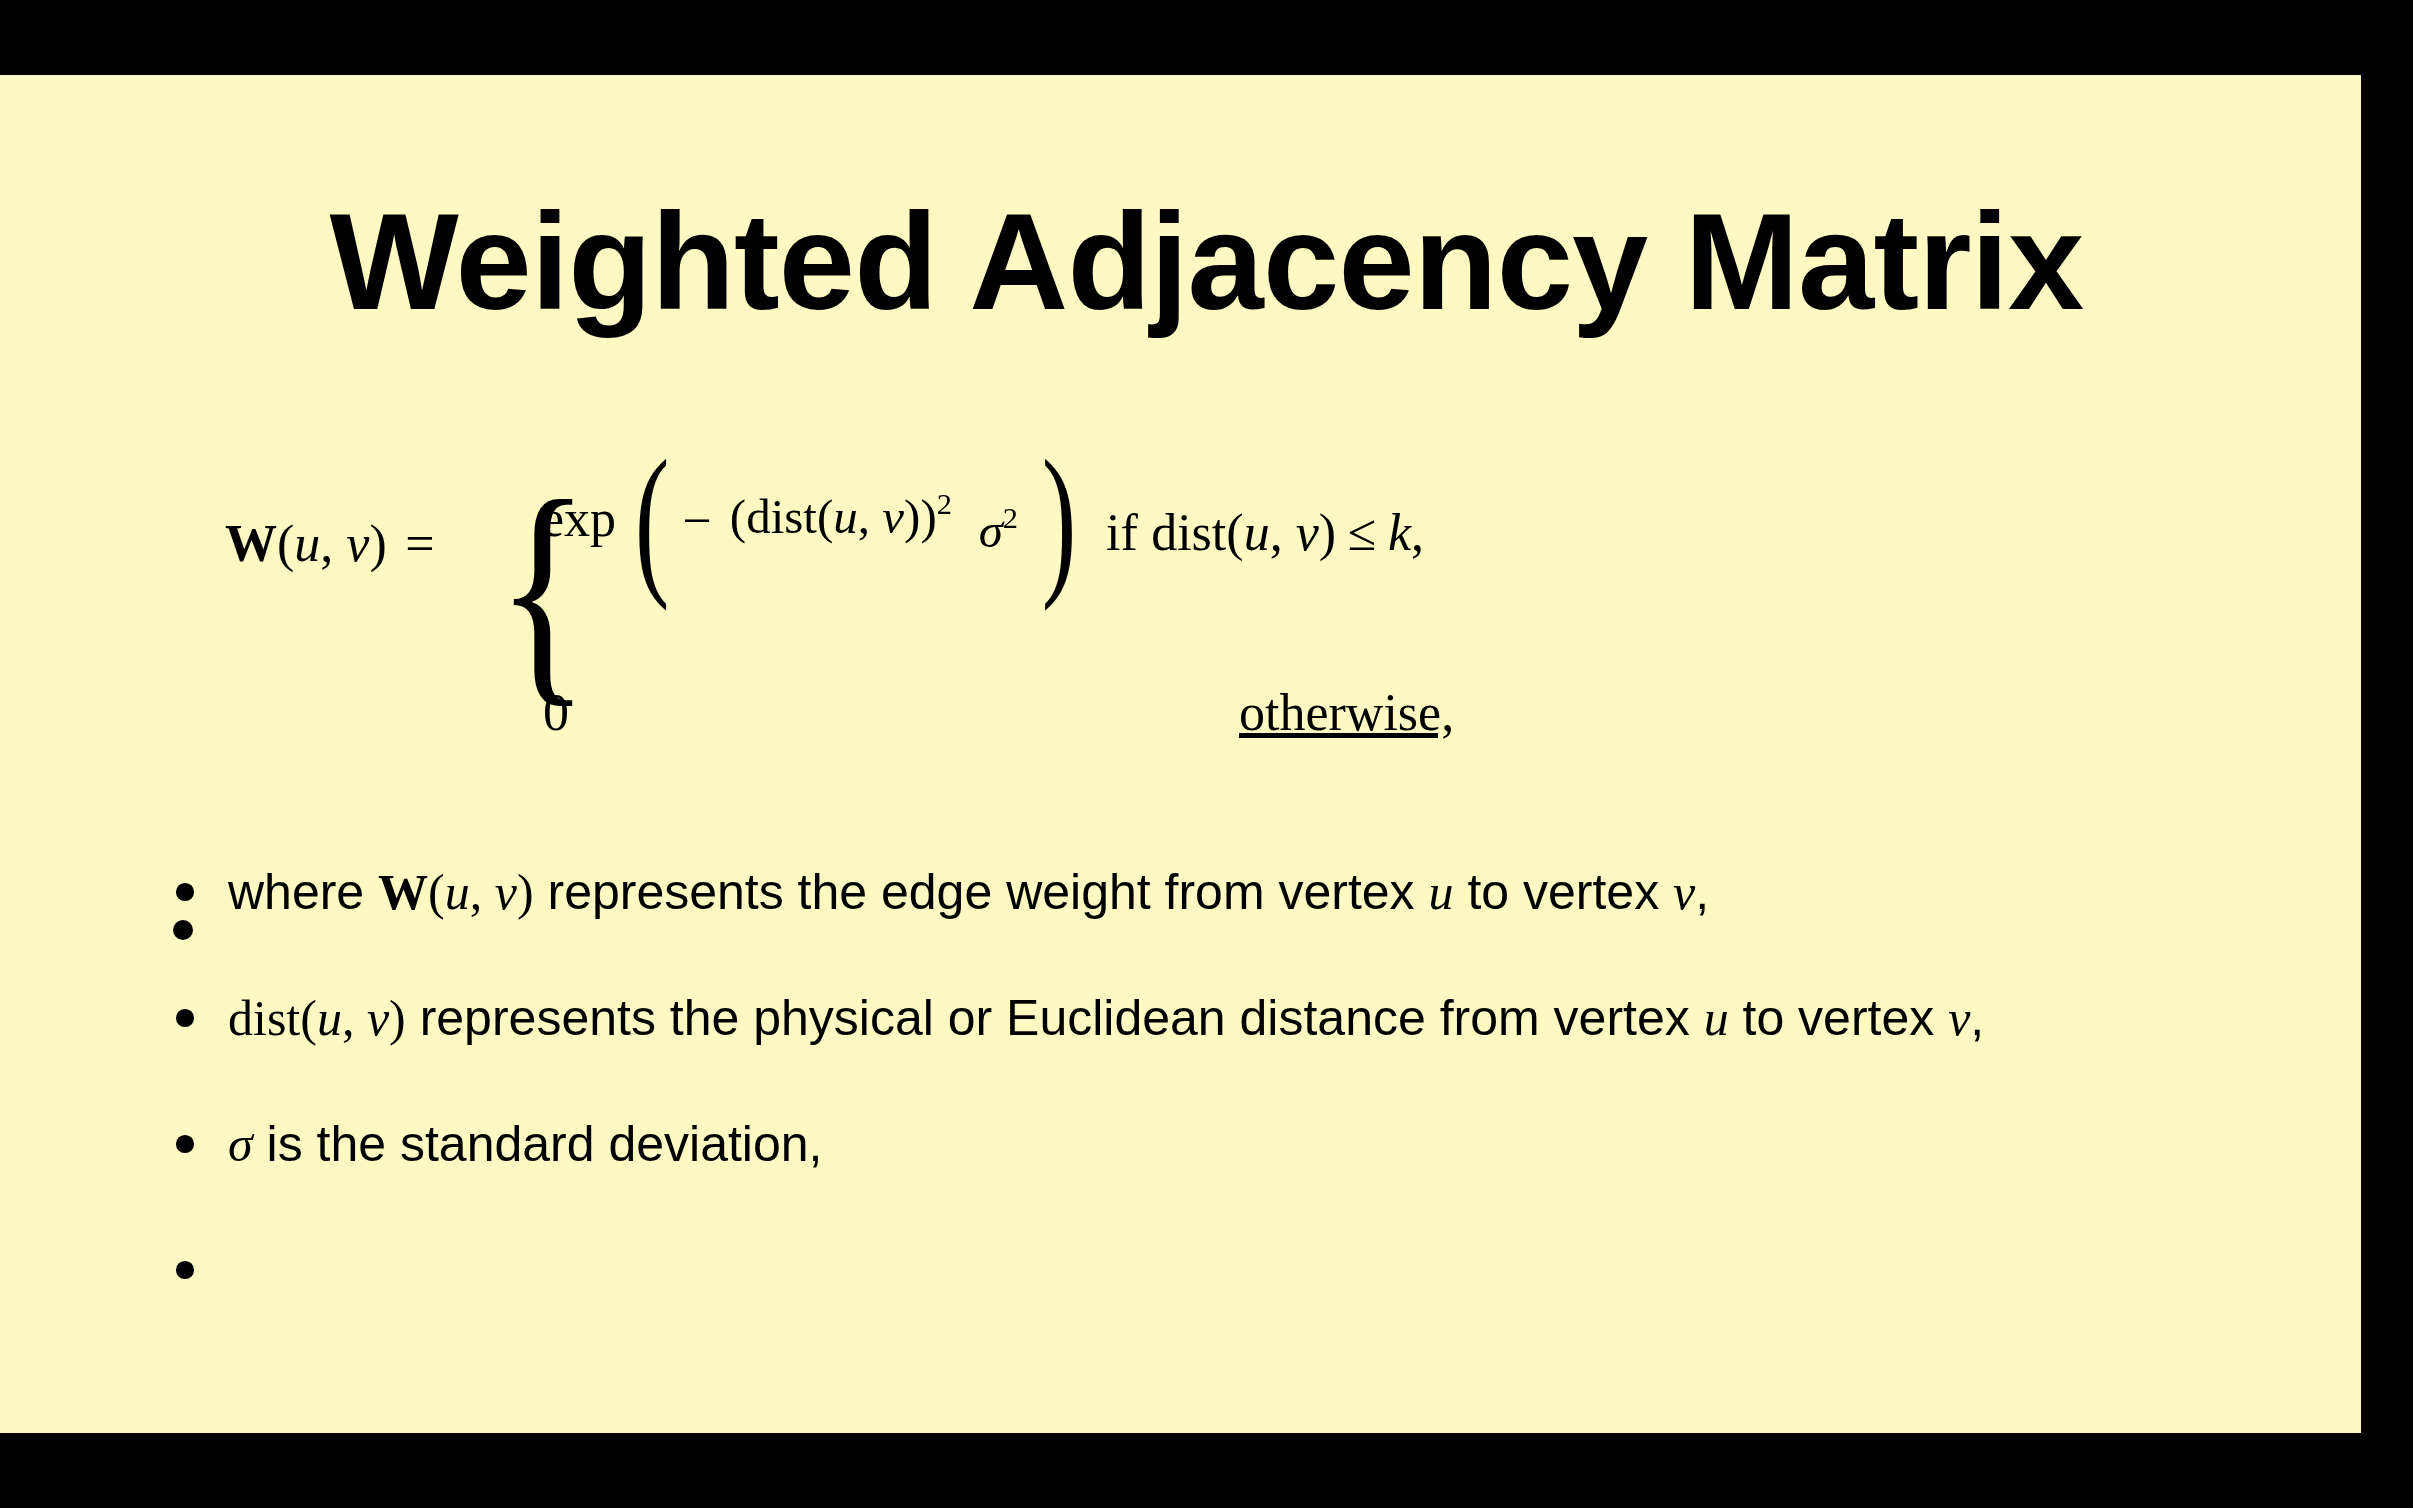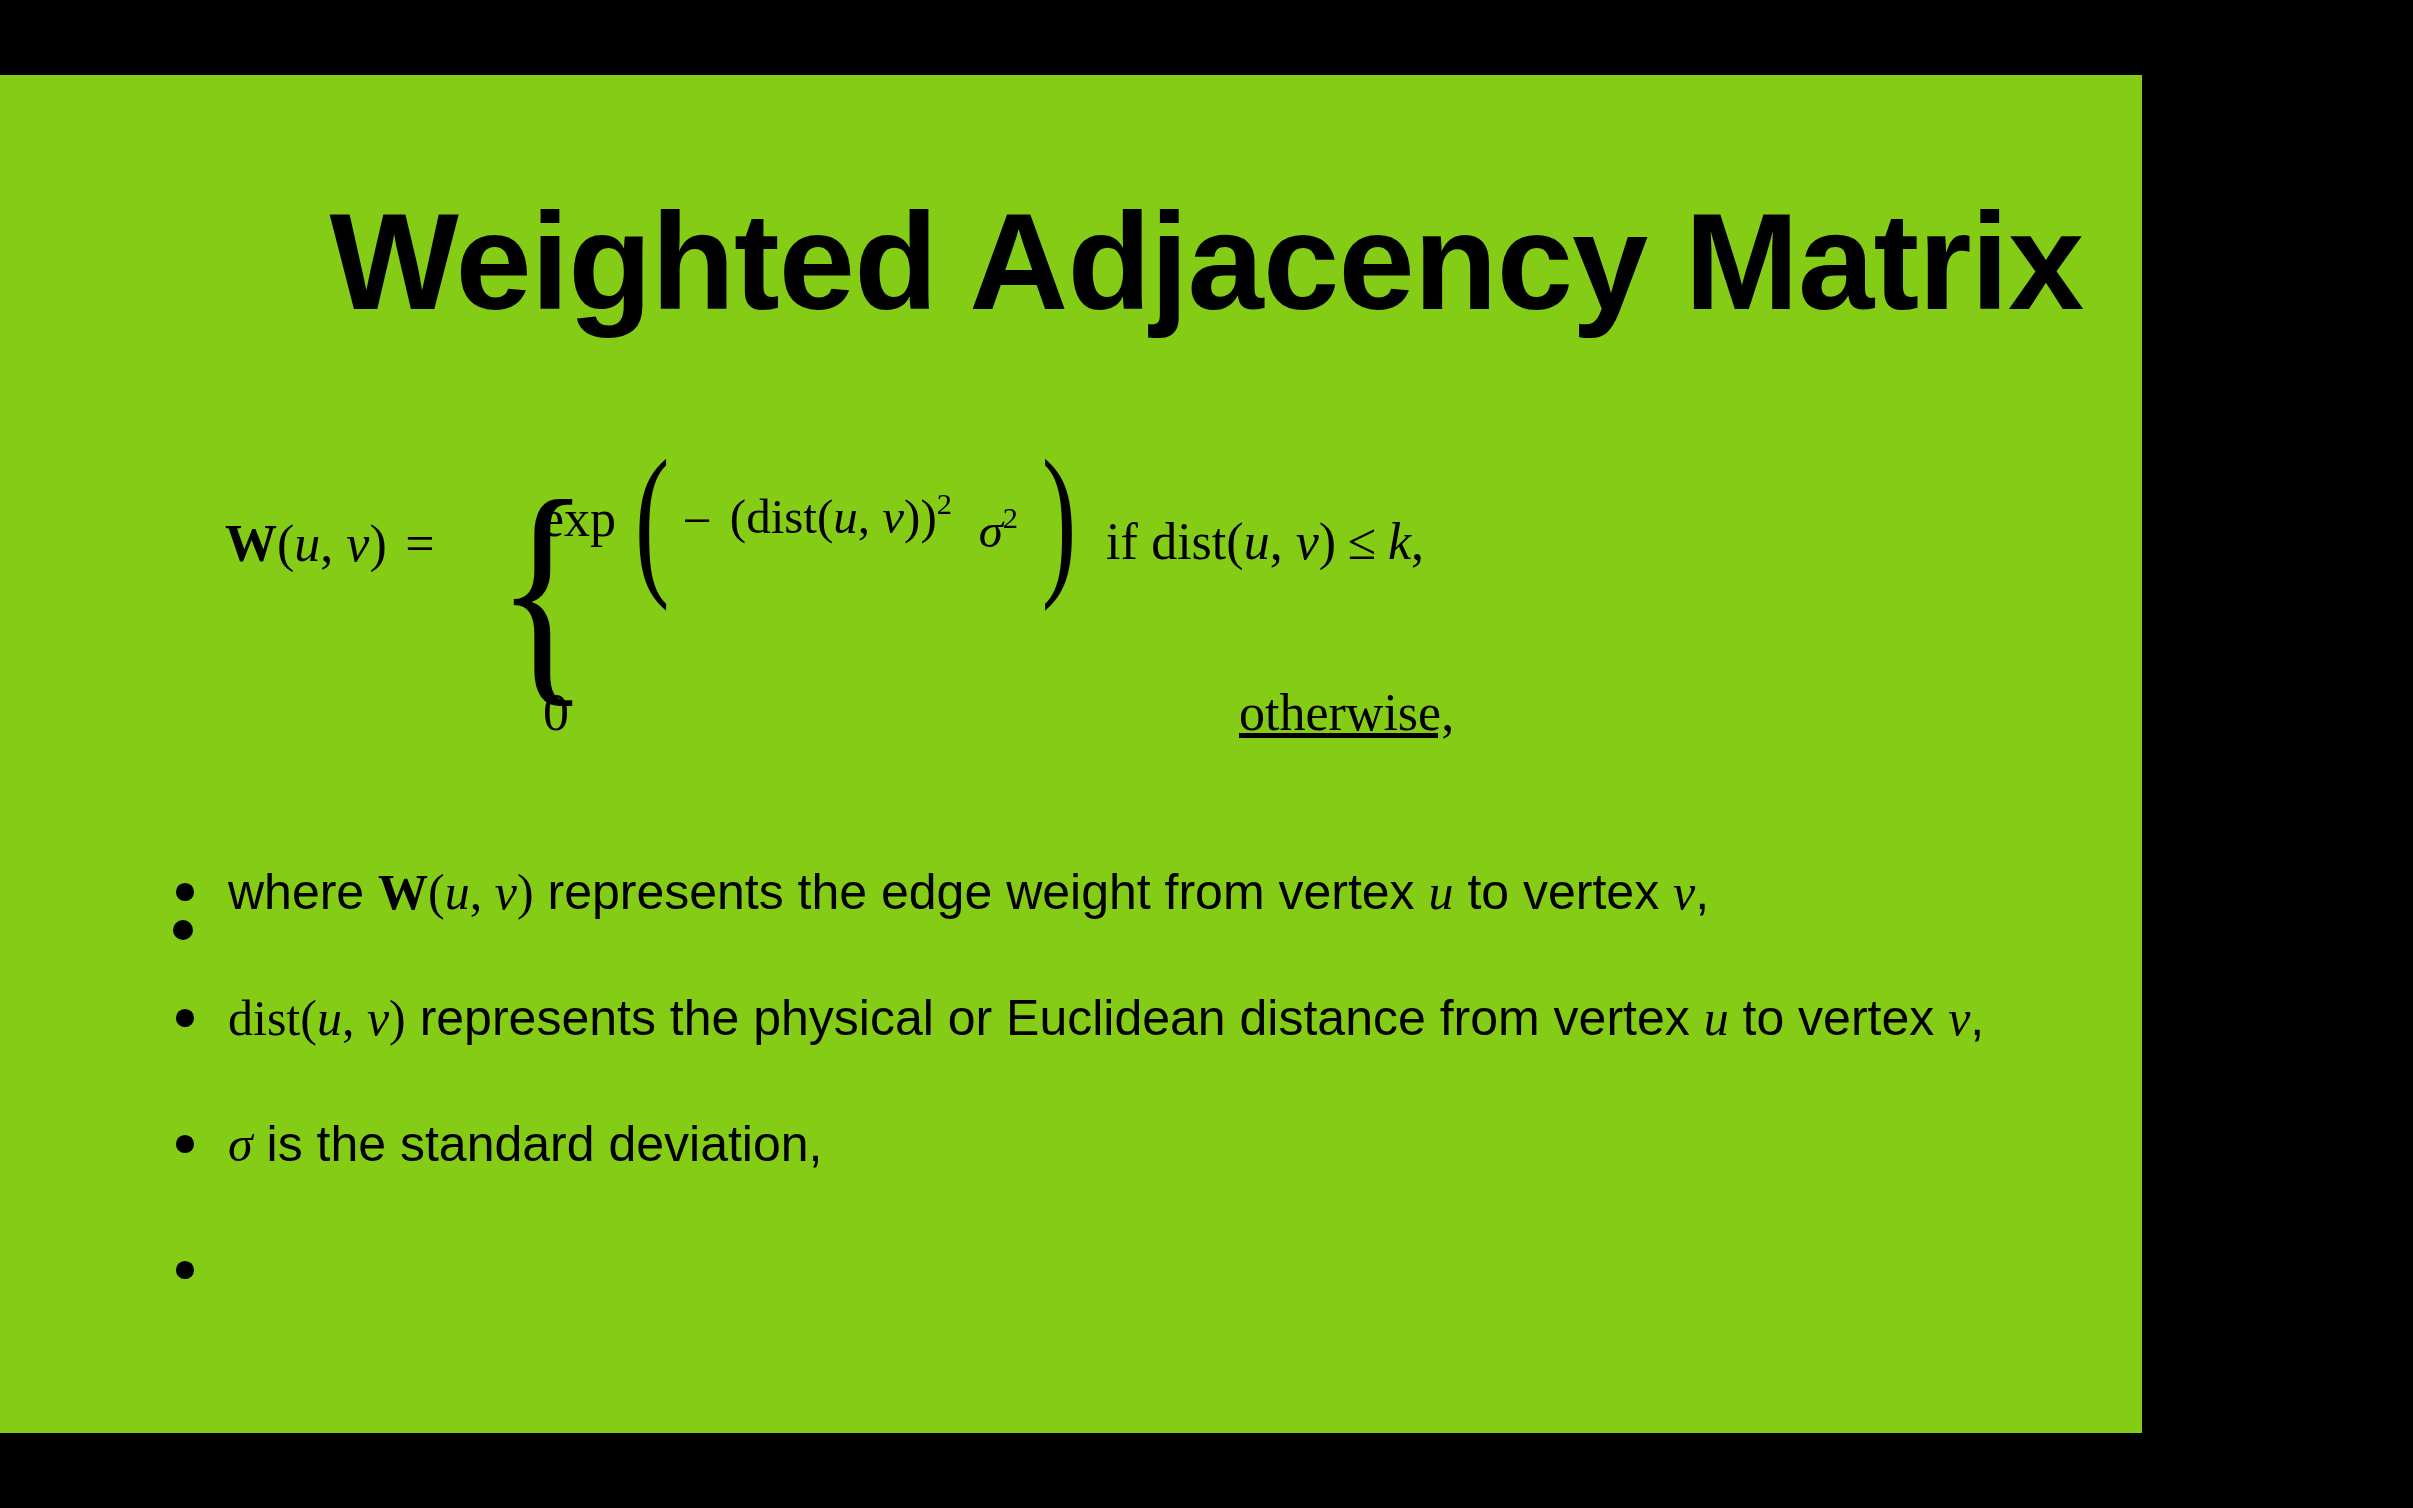--- a/index.html
+++ b/index.html
@@ -30,23 +30,23 @@
     background: #000000;
   }
   #letterbox-top    { top: 0;      height: 75px;  }
   #letterbox-bottom { top: 1433px; height: 75px;  }
 
   
   #slide-canvas {
     position: absolute;
     left: 0;
     top: 75px;
-    width: 2142px;
+    width: 2361px;
     height: 1358px;
-    background: #84cc16;
+    background: #fef9c3;
   }
 
   
   #slide-title {
     position: absolute;
     left: 0;
     top: 23.5px;
     width: 2413px;
     text-align: center;
     font-family: "Liberation Sans", sans-serif;
@@ -173,21 +173,21 @@
   #fraction-denominator {
     font-size: 49px;
     line-height: 1.12;
     padding: 5px 13.4px 0 13.4px;
     white-space: nowrap;
     margin-top: 20px;
   }
   #case1-condition {
     position: absolute;
     left: 1106px;
-    top: 159px;
+    top: 150px;
     font-size: 52px;
     color: #000000;
     white-space: nowrap;
   }
 
   
   #case2-value {
     position: absolute;
     left: 543px;
     top: 331px;

